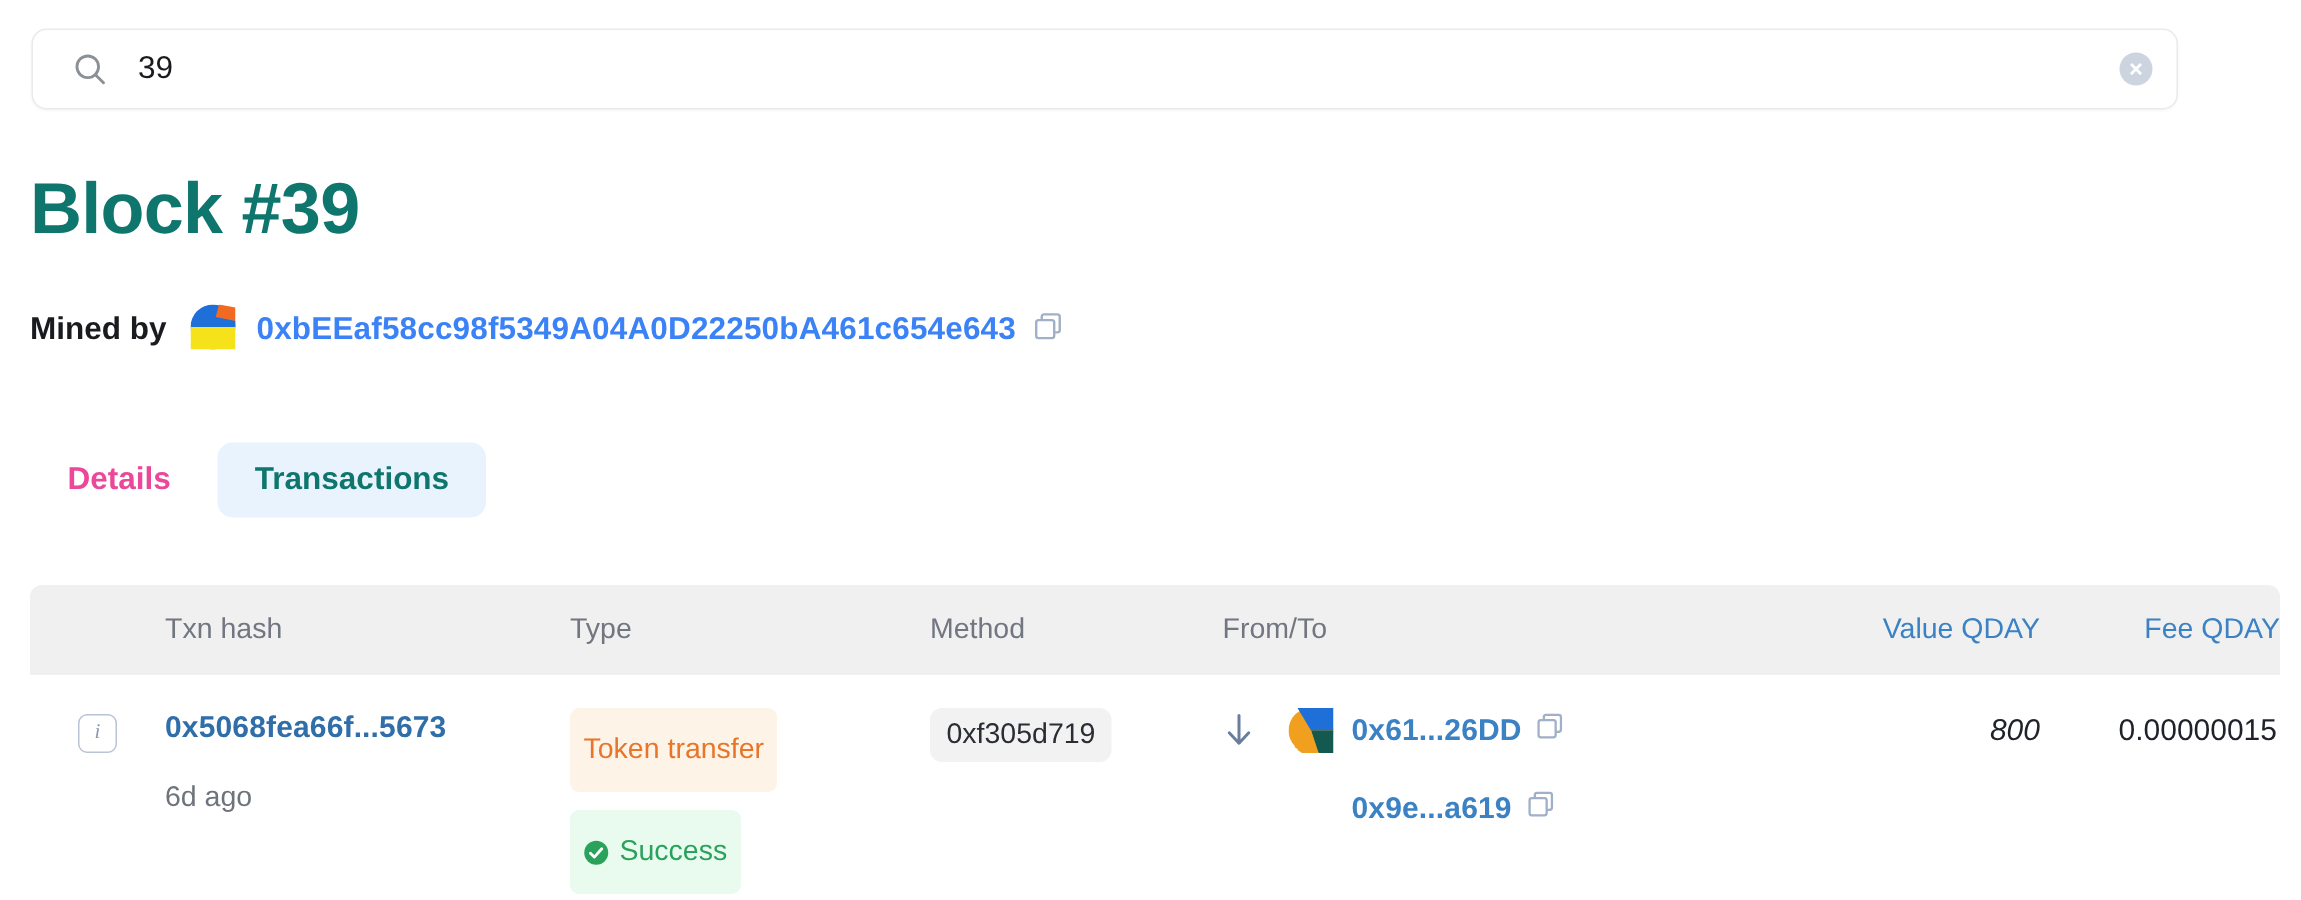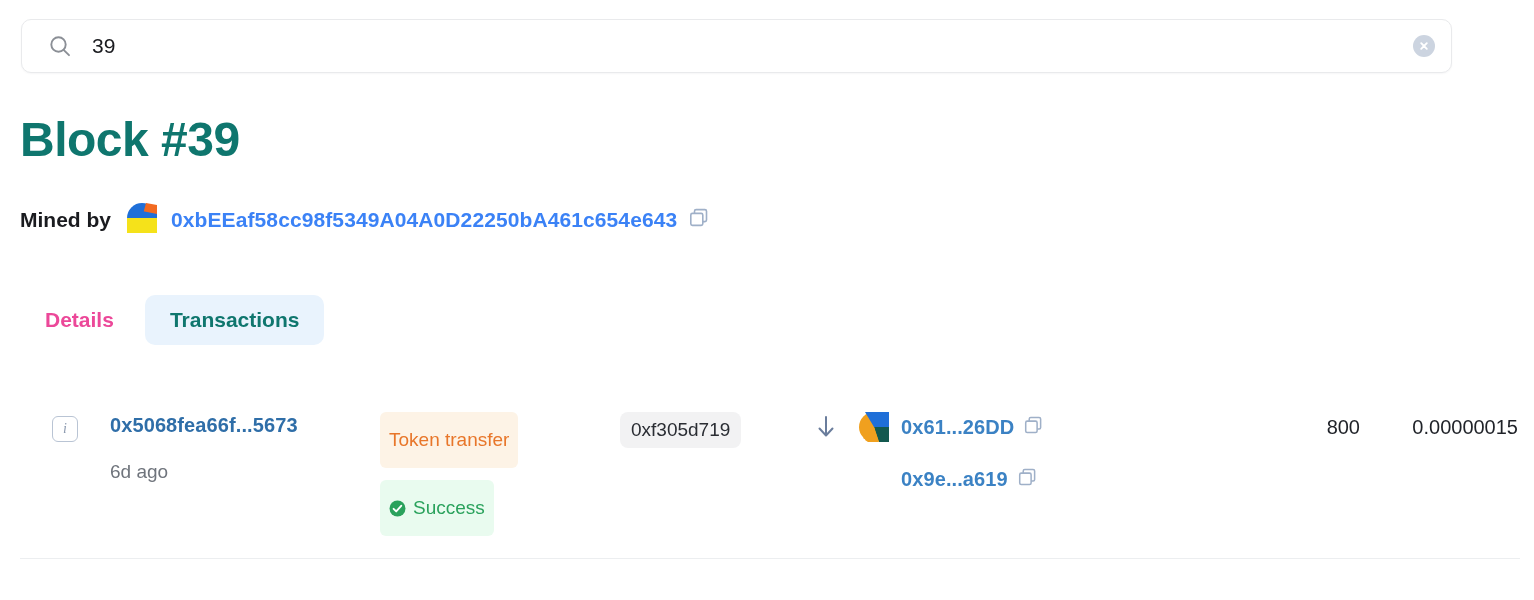--- a/index.html
+++ b/index.html
@@ -231,20 +231,21 @@
     white-space: nowrap;
   }
   .ft-copy { margin-left: 10px; }
 
   .val-text {
     font-size: 20px;
     color: #1f2228;
     line-height: 26px;
     padding-top: 2px;
     display: block;
+    font-style: italic;
   }
   .fee-text {
     font-size: 20px;
     color: #1f2228;
     line-height: 26px;
     padding-top: 2px;
     display: block;
     padding-right: 2px;
   }
 </style>
@@ -289,20 +290,29 @@
     </span>
   </div>
 
   <div class="tabs">
     <button class="tab">Details</button>
     <button class="tab active">Transactions</button>
   </div>
 
   <div class="table">
 
+    <div class="thead">
+      <div class="c-info"></div>
+      <div class="c-hash th">Txn hash</div>
+      <div class="c-type th">Type</div>
+      <div class="c-method th">Method</div>
+      <div class="c-fromto th">From/To</div>
+      <div class="c-value th link">Value QDAY</div>
+      <div class="c-fee th link">Fee QDAY</div>
+    </div>
 
     <div class="trow">
 
       <div class="c-info">
         <span class="info-box">i</span>
       </div>
 
       <div class="c-hash">
         <a class="tx-hash" href="#">0x5068fea66f...5673</a>
         <span class="tx-age">6d ago</span>

